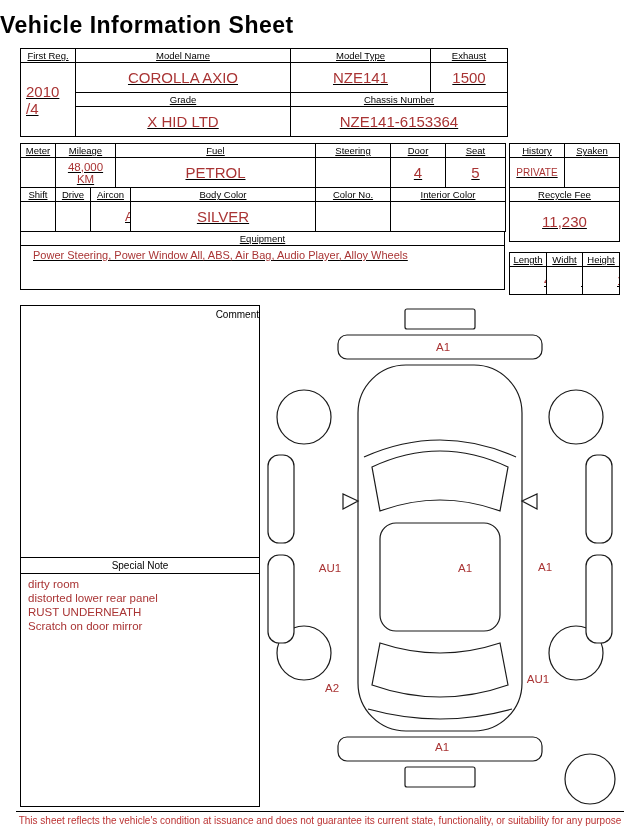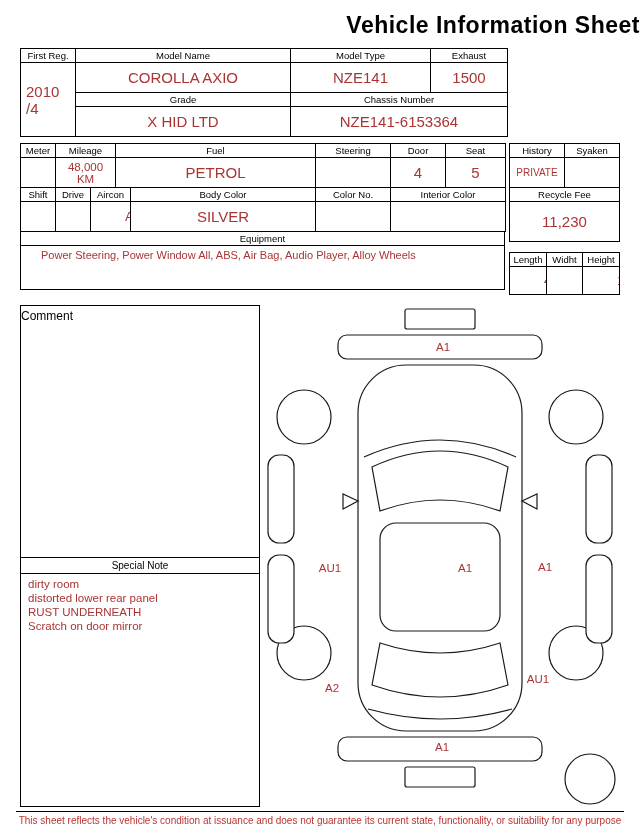--- a/index.html
+++ b/index.html
@@ -1,44 +1,44 @@
 <!DOCTYPE html>
 <html><head>
 <meta charset="utf-8">
 <style>
   * { box-sizing: border-box; }
   body { margin:0; background:#ffffff; }
   .sheet {
     width:640px; height:835px; position:relative; background:#fff;
     font-family:"Liberation Sans", sans-serif; color:#000; overflow:hidden;
   }
-  .title { text-align:right; font-size:23px; font-weight:bold; padding:12px 0 9px; letter-spacing:0.5px; }
-
-  .row-wrap { display:flex; justify-content:space-between; margin:0 20px; }
+  .title { text-align:left; font-size:23px; font-weight:bold; padding:12px 0 9px; letter-spacing:0.5px; }
+
+  .row-wrap { display:flex; justify-content:space-between; margin:0 20px;text-decoration:underline; }
   table { border-collapse:collapse; table-layout:fixed; }
   td { border:1px solid #000; padding:0 2px; overflow:hidden; vertical-align:middle; text-align:center; }
   .hdr { font-size:9.5px; height:14px; line-height:11px; color:#000; font-weight:normal; }
   .val { color:#a93434; font-size:15px; height:30px; }
   .val-sm  { font-size:11.5px; }
   .val-xs  { font-size:10px; }
   .val-md  { font-size:13px;padding-left:34px; }
   .val-big { font-size:20px; }
   .firstreg { white-space:pre-line; text-align:left; padding-left:5px; line-height:17px; font-size:15px;margin-left:8px; }
-  .equip-val { color:#a93434; font-size:11px; text-align:left; vertical-align:top; padding:3px 20px; height:44px; }
+  .equip-val { color:#a93434; font-size:11px; text-align:left; vertical-align:top; padding:3px 12px; height:44px; }
   .recycle-val { height:40px; }
   .mt { margin-top:-1px; }
   .gap3 { margin-top:10px; }
   .b2gap { height:6px; }
   .b3gap { height:10px; }
 
   .bottom-wrap { display:flex; margin:0 20px; }
   .comment-box {
     width:240px; height:502px; border:1px solid #000; display:flex; flex-direction:column;
   }
-  .box-hdr { font-size:12px; text-align:left; padding:3px 0 2px; flex:0 0 auto; }
+  .box-hdr { font-size:10px; text-align:right; padding:3px 0 2px; flex:0 0 auto; }
   .comment-space { flex:1 1 auto; }
   .special-hdr { font-size:10px; text-align:center; padding:2px 0; border-top:1px solid #000; border-bottom:1px solid #000; flex:0 0 auto; }
   .notes { height:232px; padding:3px 7px; color:#a93434; font-size:11.5px; line-height:14px; text-align:left; flex:0 0 auto; }
 
   .diagram { position:relative; width:360px; height:502px; }
   .mark { position:absolute; transform:translate(-50%,-50%); color:#a93434; font-size:11.5px; white-space:nowrap; }
   .m1 { left:183px; top:42px; }
   .m2 { left:70px;  top:263px; }
   .m3 { left:205px; top:263px; }
   .m4 { left:285px; top:262px; }

